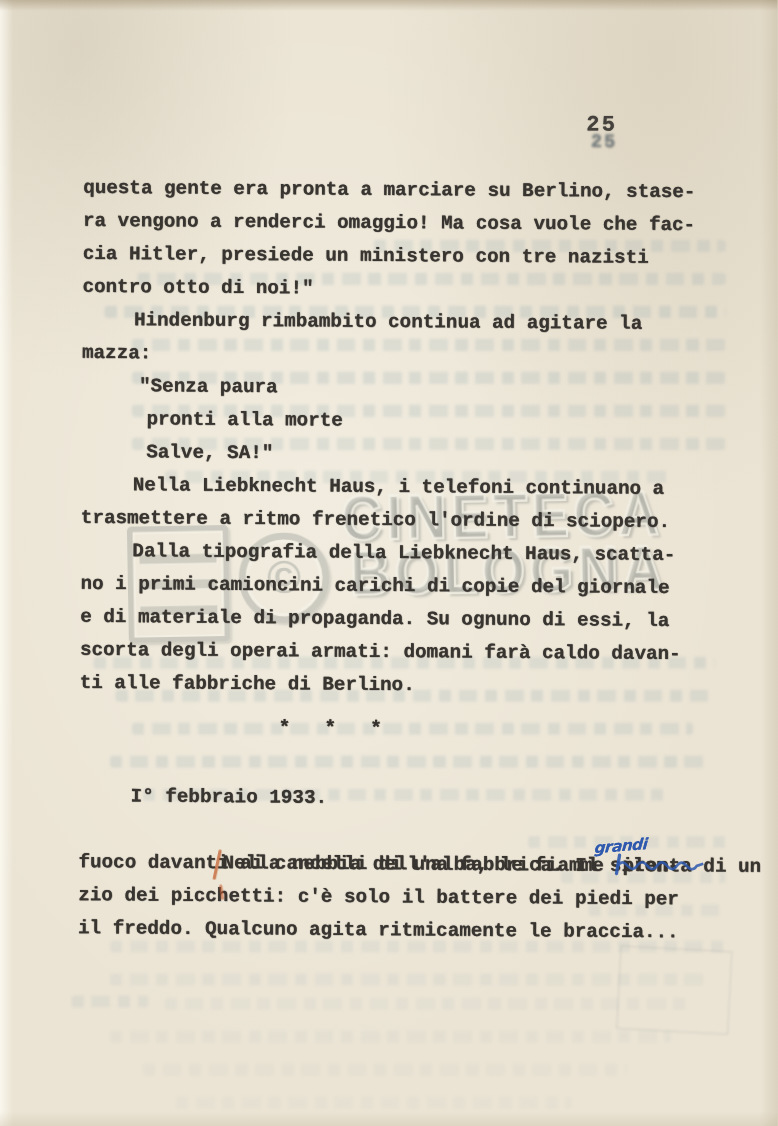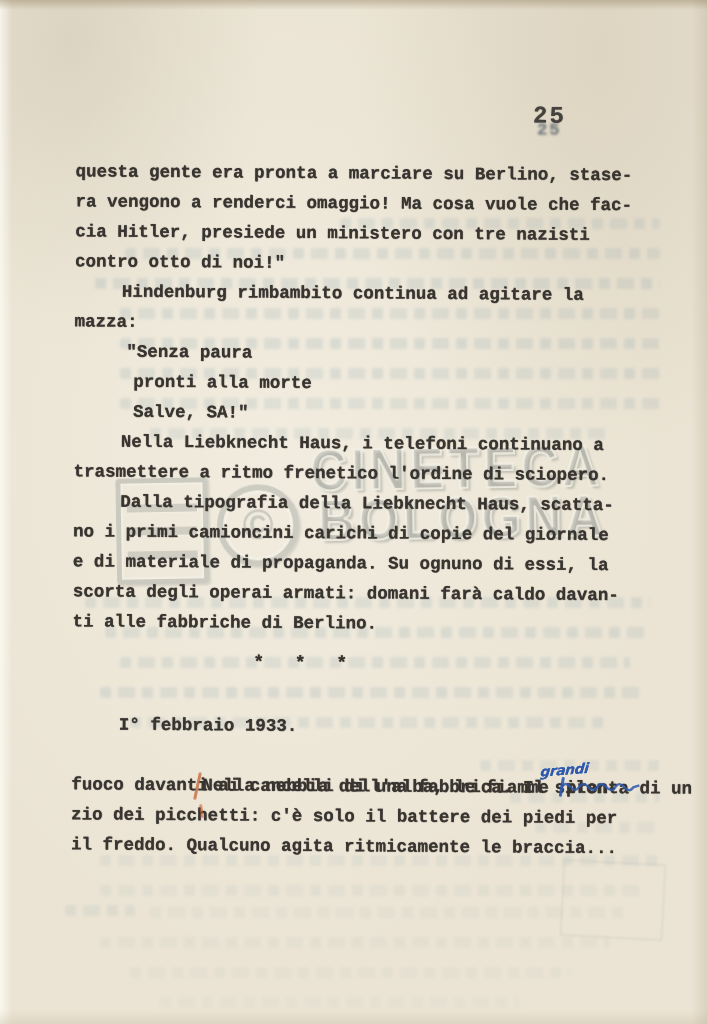--- a/index.html
+++ b/index.html
@@ -28,21 +28,21 @@
   .indent{padding-left:47px;}
   .verse-q{padding-left:52px;}
   .verse{padding-left:59px;}
   #block1{position:absolute;left:76px;top:160px;width:580px;}
   #lower{position:absolute;left:76px;top:713px;width:580px;}
   .separator{
     position:absolute;left:257px;top:655px;font-size:18px;word-spacing:16px;
     letter-spacing:2px;color:#35312c;
   }
   .pagenum{
-    position:absolute;left:533px;top:103px;font-size:24px;letter-spacing:2px;
+    position:absolute;left:533px;top:103px;font-size:20px;letter-spacing:2px;
     color:#45423e;font-weight:700;text-shadow:0 0 1px rgba(60,58,54,.8);
   }
   .ghostnum{
     position:absolute;left:537px;top:121px;font-size:17px;letter-spacing:2px;
     color:rgba(150,170,178,.55);filter:blur(1.2px);font-weight:700;
   }
   
   .caret{
     display:inline-block;width:2.5px;height:20px;background:#2e59ae;
     transform:rotate(9deg);vertical-align:-4px;margin:0 3px 0 1px;opacity:.9;

